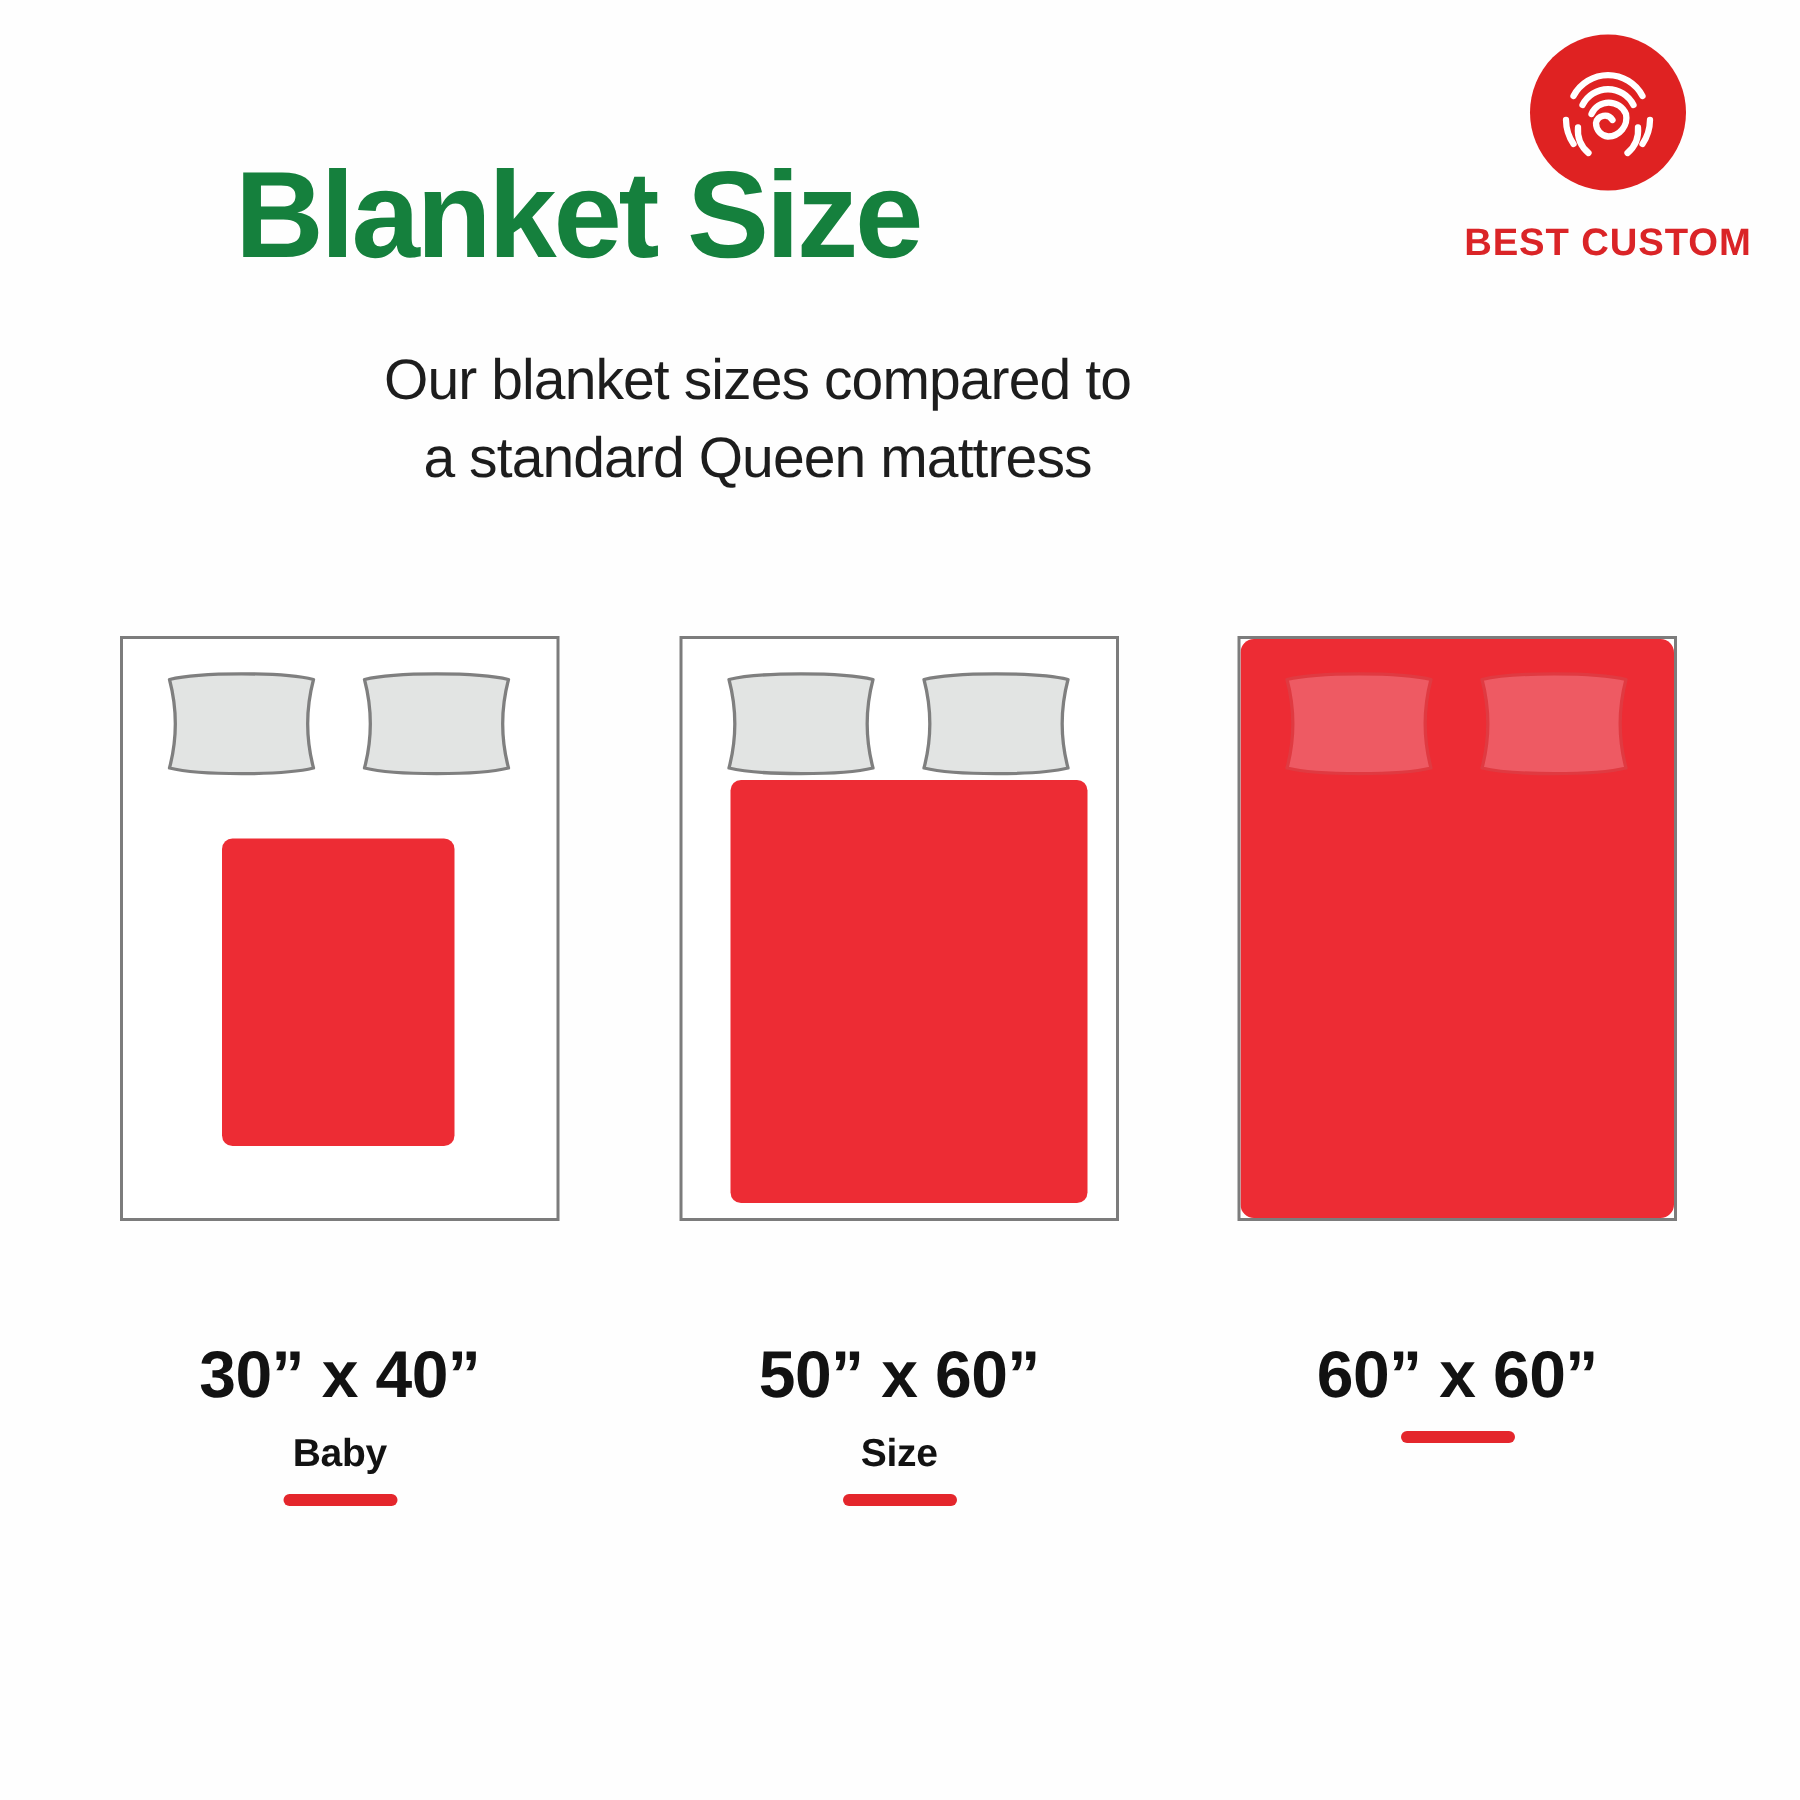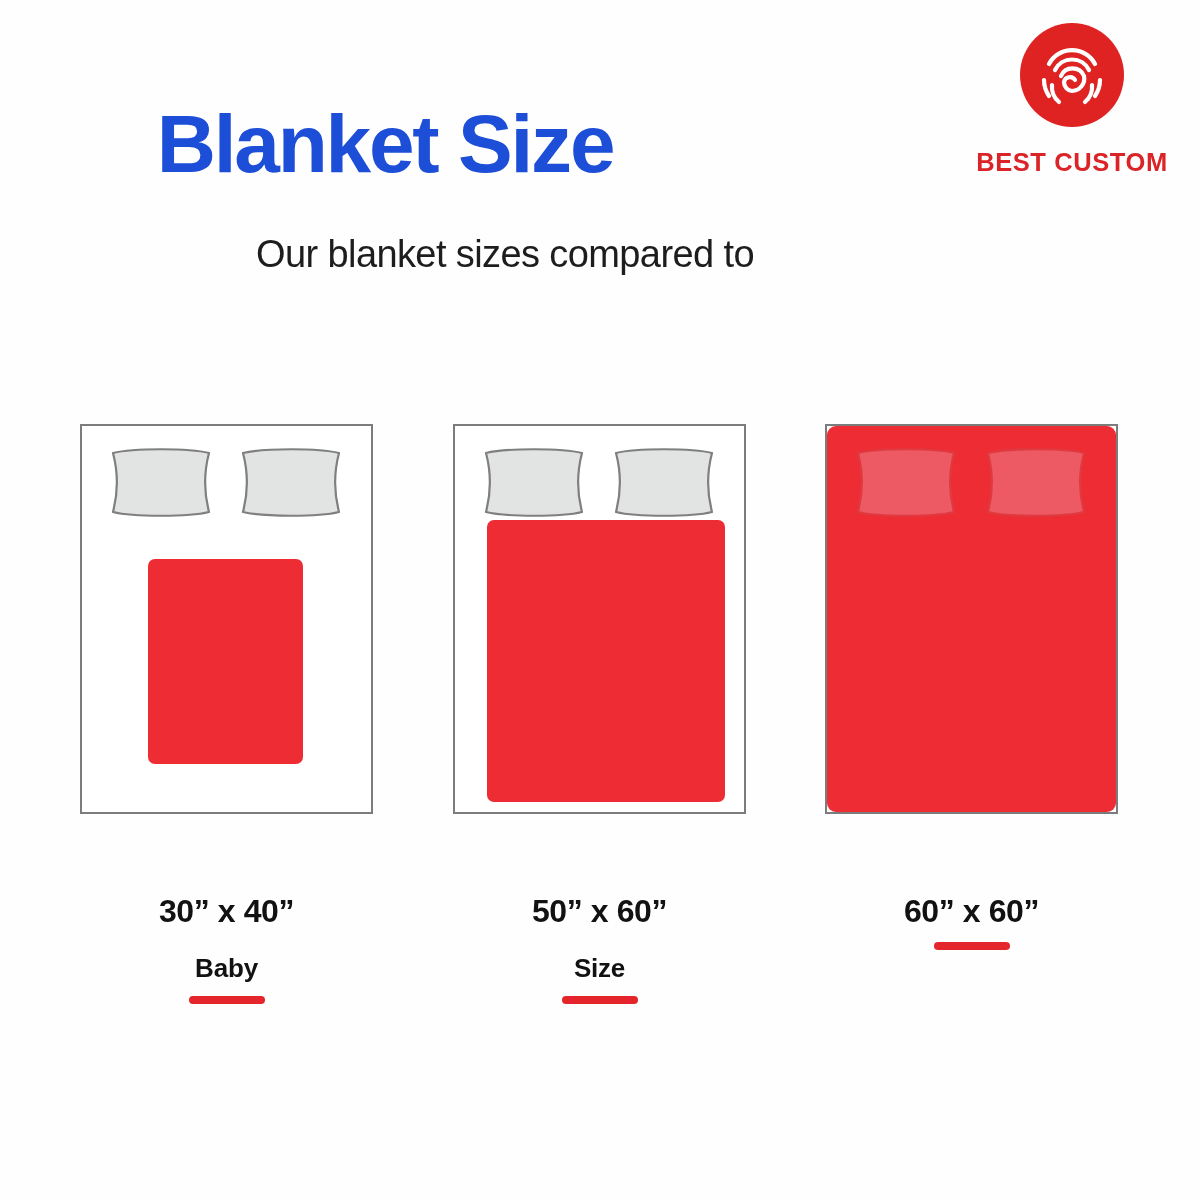--- a/index.html
+++ b/index.html
@@ -54,21 +54,21 @@
   .title {
     position: absolute;
     top: 103px;
     left: 0;
     width: 960px;
     text-align: center;
     font-size: 82px;
     line-height: 1.0;
     font-weight: bold;
     letter-spacing: -2.2px;
-    color: #1d4ed8;
+    color: #15803d;
     padding-right: 190px;
     box-sizing: border-box;
   }
   .subtitle {
     position: absolute;
     top: 228px;
     left: 0;
     width: 1200px;
     text-align: center;
     font-size: 38px;
@@ -154,28 +154,28 @@
     position: absolute;
     top: 0;
     width: 293px;
     text-align: center;
   }
   .lg-baby  { left: 80px; }
   .lg-throw { left: 453px; }
   .lg-queen { left: 825px; }
 
   .dims {
-    font-size: 32px;
+    font-size: 44px;
     font-weight: bold;
     letter-spacing: -0.4px;
     color: #121212;
     line-height: 1;
   }
   .type-name {
-    margin-top: 28px;
+    margin-top: 16px;
     font-size: 26px;
     font-weight: bold;
     letter-spacing: -0.2px;
     color: #121212;
     line-height: 1;
   }
   .underline-bar {
     margin: 15px auto 0 auto;
     width: 76px;
     height: 8px;
@@ -200,20 +200,21 @@
         <path d="M73 63 A20 20 0 0 1 66 80"></path>
         <path d="M42 54 A12.5 12.5 0 0 1 65 54 A12.5 12.5 0 0 1 53 69 A9 9 0 0 1 45 60 A6 6 0 0 1 56 58"></path>
       </g>
     </svg>
     <div class="brand-name">BEST CUSTOM</div>
   </div>
 
   <div class="title">Blanket Size</div>
   <div class="subtitle">
     <span>Our blanket sizes compared to</span>
+    <span>a standard Queen mattress</span>
   </div>
 
   <div class="beds">
 
     <div class="bed bed-baby">
       <div class="bed-inner">
         <svg class="pillow pillow-left" viewBox="0 0 108 73">
           <path d="M6 7 C 26 2, 82 2, 102 7 C 97 26, 97 47, 102 66 C 82 71, 26 71, 6 66 C 11 47, 11 26, 6 7 Z" fill="#E2E4E3" stroke="#7f7f7f" stroke-width="2.2" stroke-linejoin="round"></path>
         </svg>
         <svg class="pillow pillow-right" viewBox="0 0 108 73">

